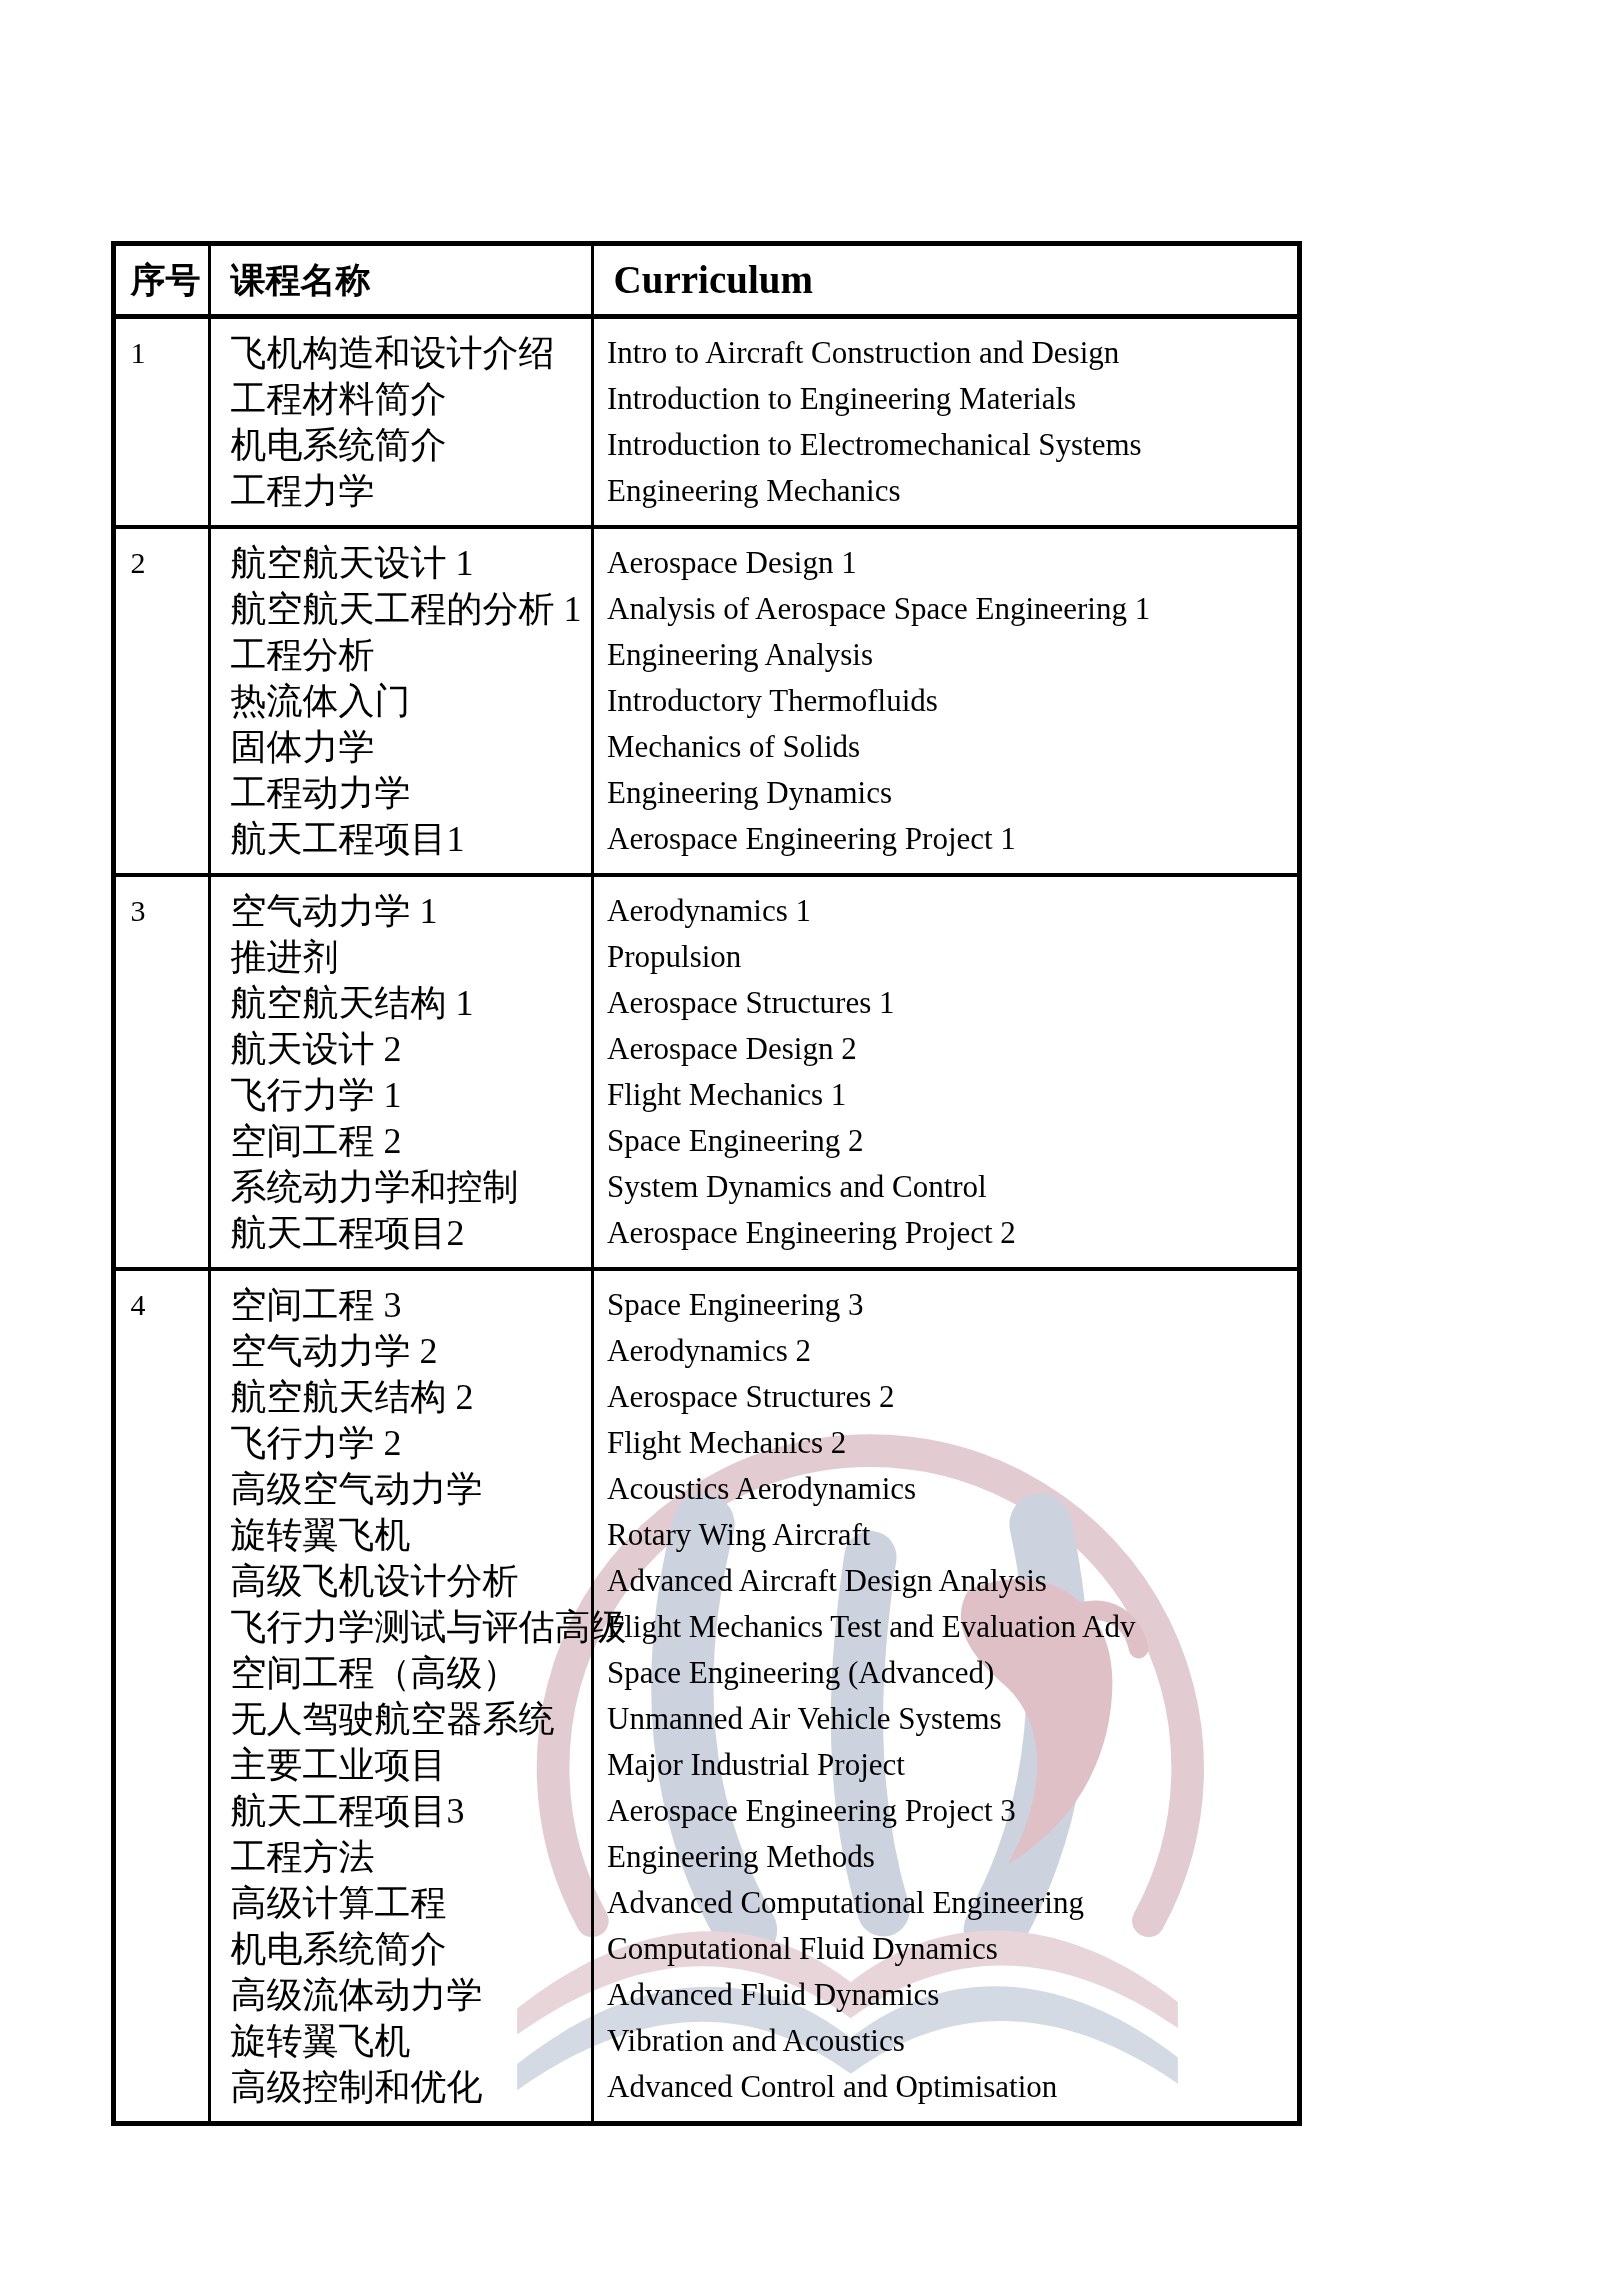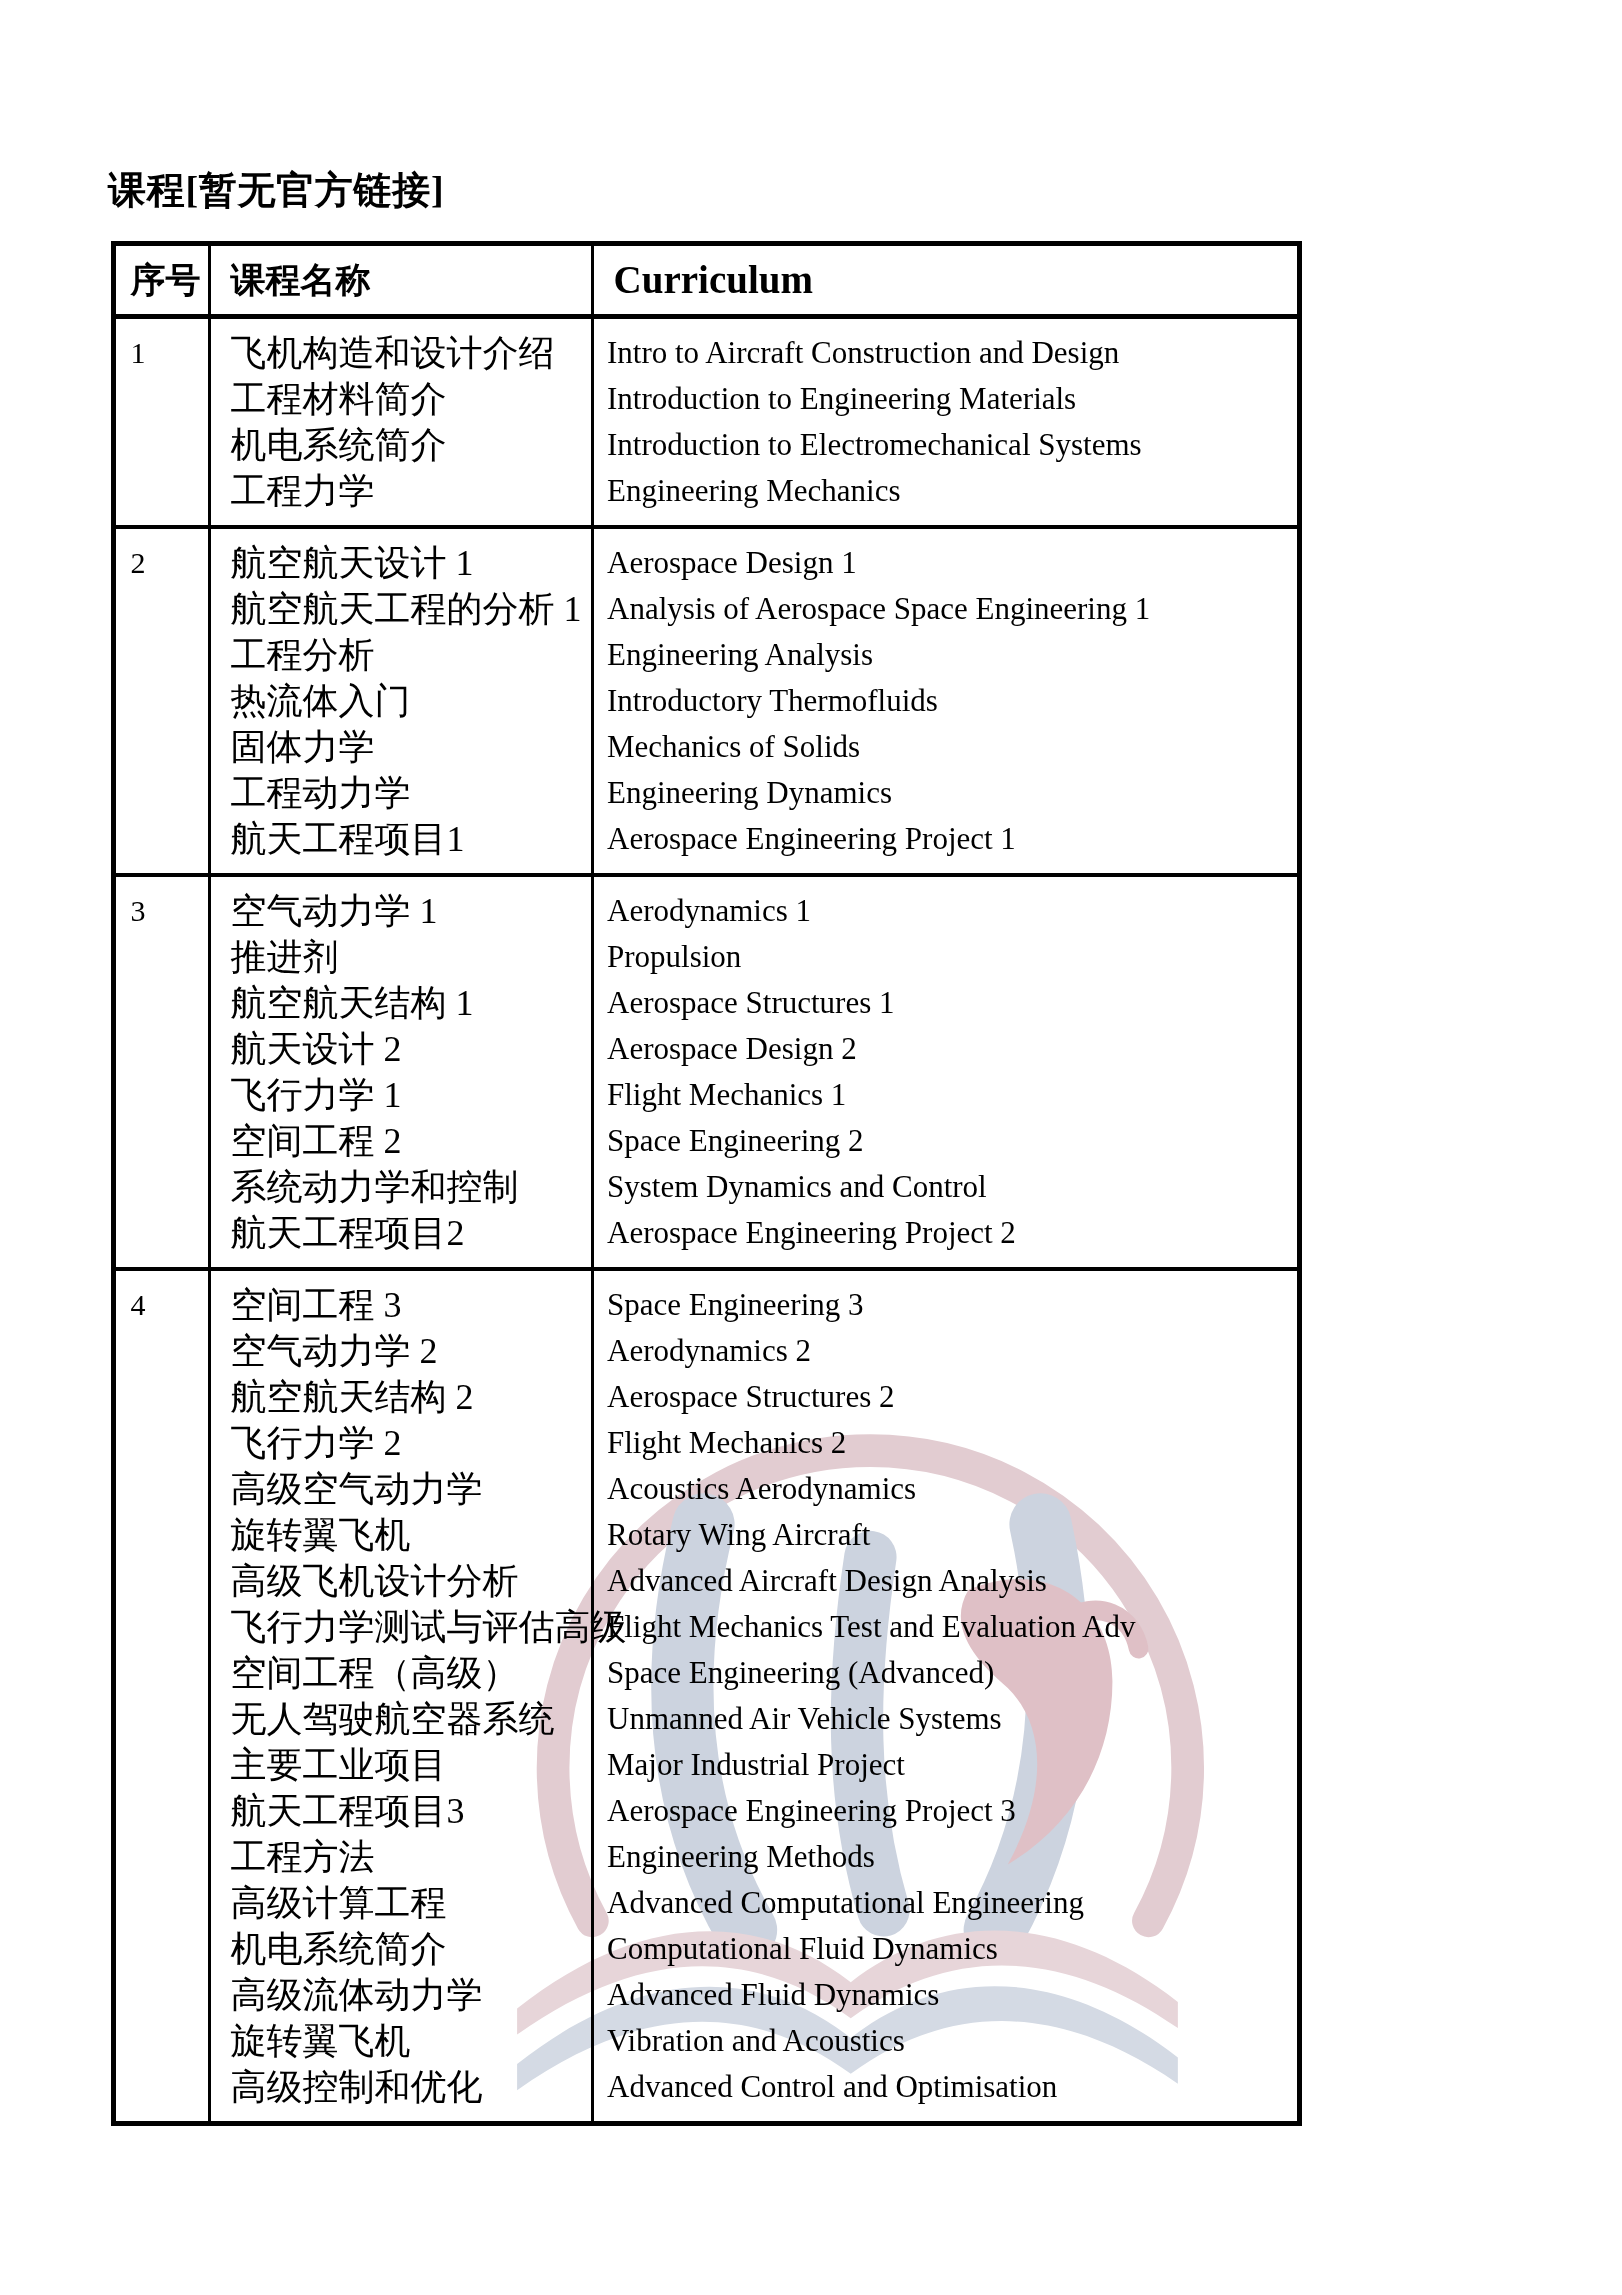--- a/index.html
+++ b/index.html
@@ -70,21 +70,20 @@
                C 1440 2920 1620 2920 1800 3060
                L 1800 3100 C 1620 2975 1450 2975 1300 3085
                C 1150 2975 980 2975 790 3110 Z" fill="#e7d5d9"></path>
       <path d="M 790 3155 C 980 3005 1160 3005 1300 3115
                C 1440 3005 1620 3005 1800 3145
                L 1800 3185 C 1620 3060 1450 3060 1300 3170
                C 1150 3060 980 3060 790 3195 Z" fill="#d4dae4"></path>
     </g>
   </svg>
 
-  <h1 class="doc-title">课程[暂无官方链接]</h1>
 
   <table class="curriculum">
     <colgroup>
       <col style="width:96px">
       <col style="width:383px">
       <col style="width:707px">
     </colgroup>
     <thead>
       <tr>
         <th class="no-col">序号</th>

